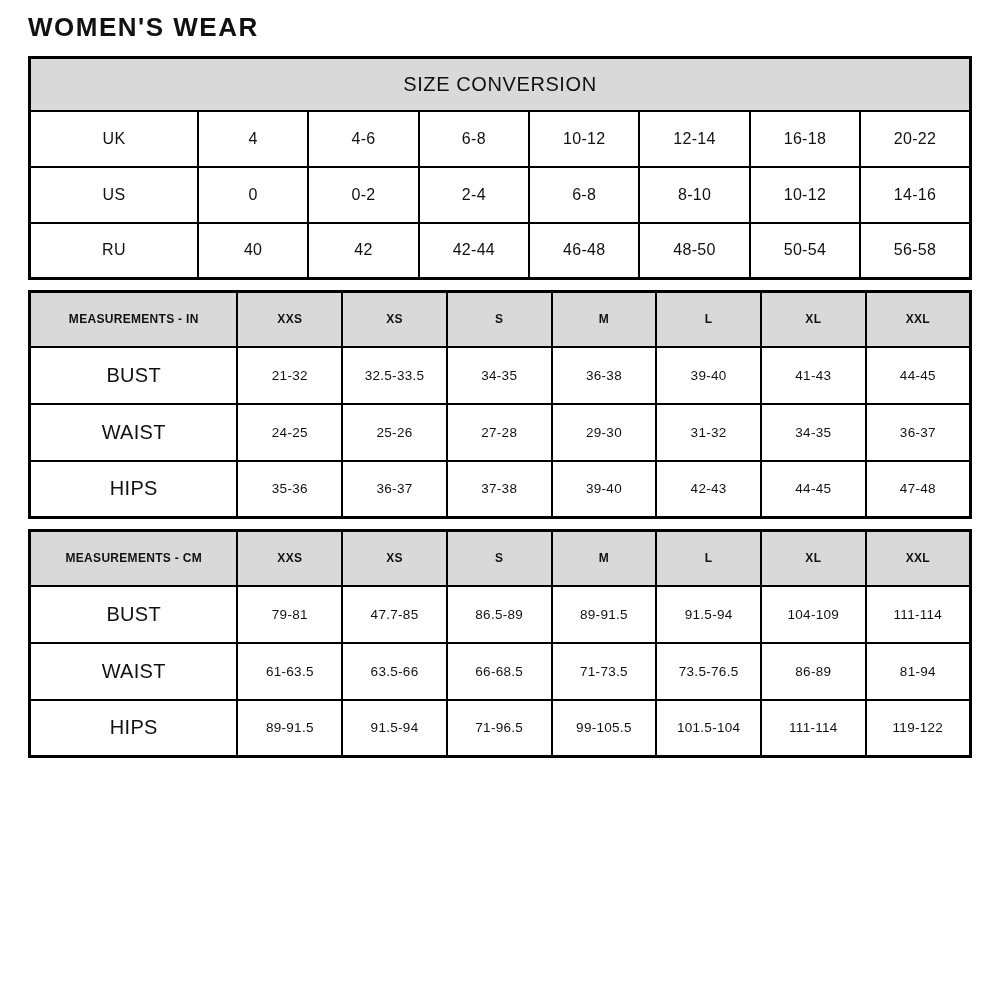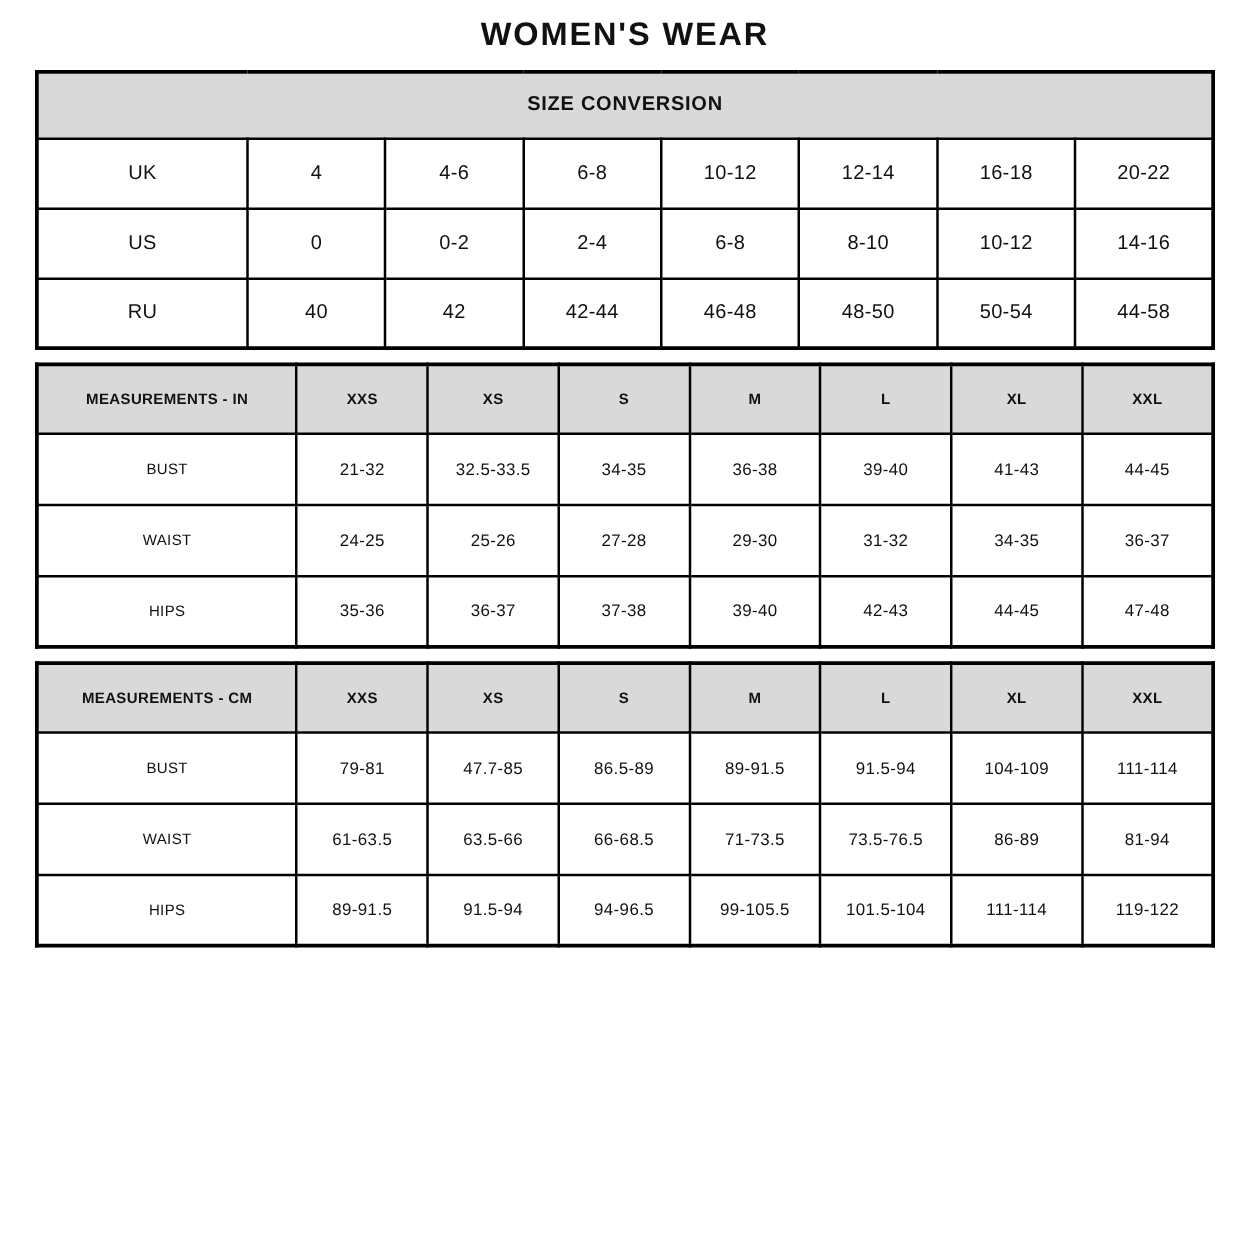--- a/index.html
+++ b/index.html
@@ -9,21 +9,20 @@
   }
   *{margin:0;padding:0;box-sizing:border-box;}
   html,body{background:#ffffff;}
   body{
     width:1000px;height:1000px;
     font-family:"Liberation Sans","DejaVu Sans",sans-serif;
     color:var(--text-color);
   }
   .page{width:1000px;height:1000px;padding:12px 28px 14px 28px;}
   .page-title{
-    text-align:center;
     font-size:26px;
     font-weight:700;
     letter-spacing:1.5px;
     margin-bottom:13px;
     color:var(--text-color);
   }
   table{
     width:944px;
     border-collapse:collapse;
     table-layout:fixed;
@@ -36,30 +35,30 @@
     letter-spacing:0.3px;
     overflow:hidden;
     white-space:nowrap;
   }
   
   .t1 col.c-label{width:17.9%;}
   .t1 col.c-size{width:11.728%;}
   .t1 td{font-size:16px;height:56px;}
   .t1 .banner{
     background:var(--header-bg);
-    font-weight:700;
-    font-size:16px;
+    font-weight:400;
+    font-size:20px;
     letter-spacing:0.6px;
     height:53px;
   }
   
   .t2 col.c-label{width:22.1%;}
   .t2 col.c-size{width:11.128%;}
   .t2 td{font-size:13.5px;height:57px;}
-  .t2 td.rowlabel{font-size:12px;}
+  .t2 td.rowlabel{font-size:20px;}
   .t2 tr.hdr td{
     background:var(--header-bg);
     font-weight:700;
     font-size:12px;
     height:55px;
   }
   .gap{height:10px;}
 </style>
 </head>
 <body>
@@ -104,21 +103,21 @@
         <td>14-16</td>
       </tr>
       <tr>
         <td class="rowlabel">RU</td>
         <td>40</td>
         <td>42</td>
         <td>42-44</td>
         <td>46-48</td>
         <td>48-50</td>
         <td>50-54</td>
-        <td>44-58</td>
+        <td>56-58</td>
       </tr>
     </tbody>
   </table>
 
   <div class="gap"></div>
 
   <table class="t2">
     <colgroup>
         <col class="c-label">
         <col class="c-size">
@@ -214,21 +213,21 @@
         <td>66-68.5</td>
         <td>71-73.5</td>
         <td>73.5-76.5</td>
         <td>86-89</td>
         <td>81-94</td>
       </tr>
       <tr>
         <td class="rowlabel">HIPS</td>
         <td>89-91.5</td>
         <td>91.5-94</td>
-        <td>94-96.5</td>
+        <td>71-96.5</td>
         <td>99-105.5</td>
         <td>101.5-104</td>
         <td>111-114</td>
         <td>119-122</td>
       </tr>
     </tbody>
   </table>
 
 </div>
 

